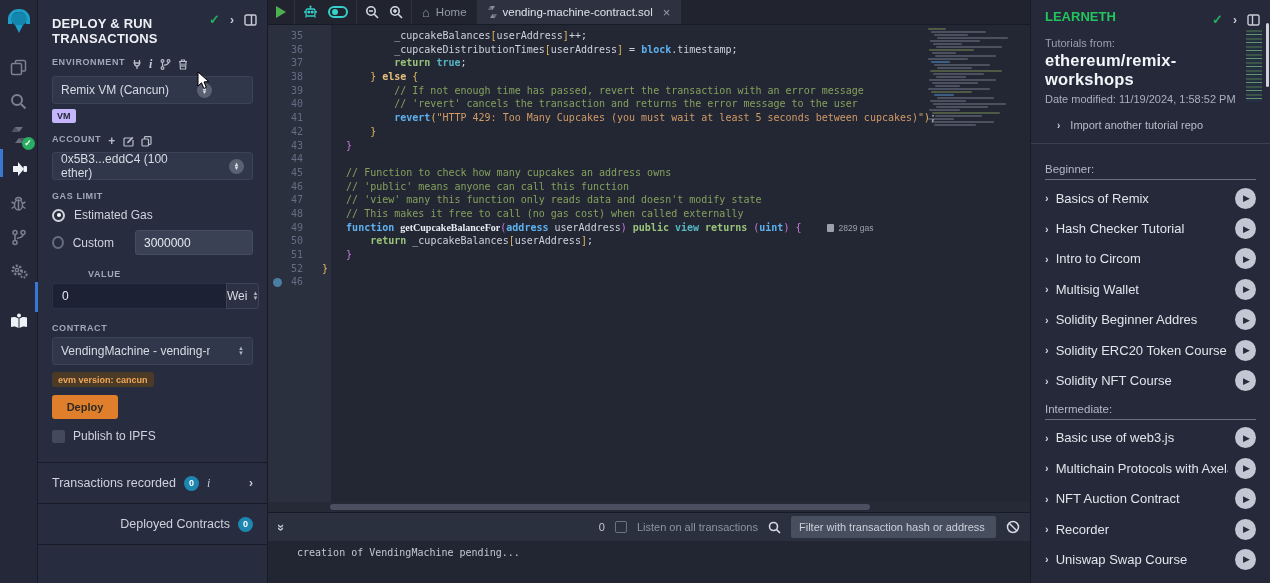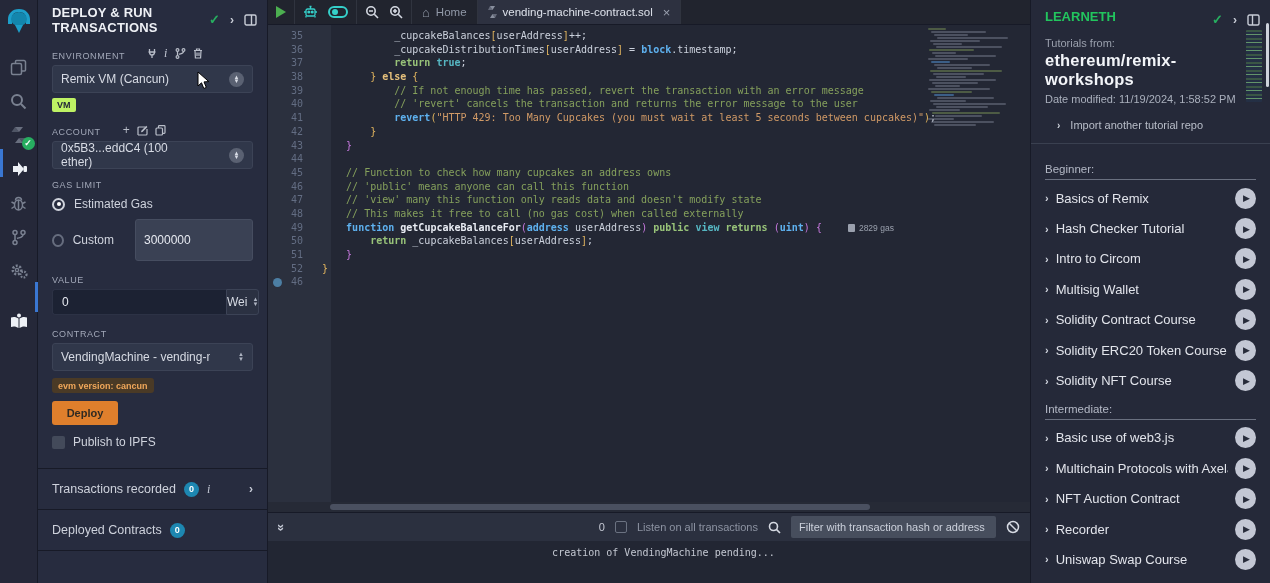--- a/index.html
+++ b/index.html
@@ -13,51 +13,51 @@
   .rail-item.logo { height:42px; color:#1d9ec9; }
   .rail-item.active { color:#eef1f6; }
   .rail-item .badge-check { position:absolute; right:3px; bottom:2px; width:13px; height:13px; border-radius:50%; background:#27ae60; color:#fff; font-size:9px; line-height:13px; text-align:center; font-weight:bold; }
   .active-bar-left { position:absolute; left:0; top:149px; width:3px; height:28px; background:#3a77d2; }
   .active-bar-right { position:absolute; left:35px; top:282px; width:3px; height:30px; background:#3a77d2; }
   .gap8 { height:8px; }
 
   
   .deploy { position:absolute; left:38px; top:0; width:230px; height:583px; background:#272c3f; border-right:1px solid #171a27; }
   .dp-pad { padding:0 14px; }
-  .panel-head { position:relative; padding:5px 14px 0 14px; }
+  .panel-head { position:relative; padding:16px 14px 0 14px; }
   .panel-title { font-size:13px; font-weight:bold; color:#eef0f5; line-height:15px; letter-spacing:.2px; width:150px; }
   .head-icons { position:absolute; right:10px; top:12px; display:flex; gap:10px; align-items:center; }
   .icon-check { color:#27ae60; font-size:13px; font-weight:bold; }
   .icon-chev { color:#c8ccd6; font-size:12px; font-weight:bold; }
   .icon-pin svg { display:block; }
-  .sec-label { margin-top:11px; font-size:9px; letter-spacing:.6px; color:#a2a8b8; font-weight:normal; display:flex; align-items:flex-end; gap:22px; }
+  .sec-label { margin-top:11px; font-size:9px; letter-spacing:.6px; color:#a2a8b8; font-weight:bold; display:flex; align-items:flex-start; gap:7px; }
   .sec-label .mini-icons { display:flex; gap:7px; color:#b9bec9; align-items:center; }
-  .sel { margin-top:4px; height:28px; background:#30374a; border:1px solid #3c4356; border-radius:3px; display:flex; align-items:center; padding:0 8px; font-size:12px; color:#d7dbe4; justify-content:space-between;gap:28px; }
+  .sel { margin-top:4px; height:28px; background:#30374a; border:1px solid #3c4356; border-radius:3px; display:flex; align-items:center; padding:0 8px; font-size:12px; color:#d7dbe4; justify-content:flex-start;gap:28px; }
   .stepper-circle { width:15px; height:15px; border-radius:50%; background:#5a6172; color:#d9dde6; font-size:6px; display:flex; flex-direction:column; align-items:center; justify-content:center; line-height:4px; }
   .updown { color:#aeb4c2; font-size:6px; line-height:5px; text-align:center; }
-  .vm-badge { display:inline-block; margin-top:5px; background:#bef264; color:#232838; font-size:9px; font-weight:bold; padding:2px 5px; border-radius:2px; }
+  .vm-badge { display:inline-block; margin-top:5px; background:#c4b5fd; color:#232838; font-size:9px; font-weight:bold; padding:2px 5px; border-radius:2px; }
   .radio-row { margin-top:7px; display:flex; align-items:center; gap:9px; font-size:12px; color:#cfd3dd; }
   .radio { width:13px; height:13px; border-radius:50%; border:2px solid #cfd3dc; position:relative; }
   .radio.sel-on::after { content:""; position:absolute; left:2.5px; top:2.5px; width:4px; height:4px; border-radius:50%; background:#fff; }
   .radio.off { border-color:#666d7e; }
   .custom-row { margin-top:8px; display:flex; align-items:center; gap:9px; }
-  .gas-input { margin-left:12px; width:118px; height:42px; background:#3a4154; border:1px solid #464d60; border-radius:3px; color:#e6e9f0; font-size:12px; padding:4px 8px; font-family:"Liberation Sans",sans-serif; }
+  .gas-input { margin-left:12px; width:118px; height:25px; background:#3a4154; border:1px solid #464d60; border-radius:3px; color:#e6e9f0; font-size:12px; padding:4px 8px; font-family:"Liberation Sans",sans-serif; }
   .value-row { margin-top:4px; display:flex; height:26px; }
   .value-input { flex:1; background:#1c2233; border:1px solid #2c3245; border-right:none; border-radius:3px 0 0 3px; color:#e6e9f0; font-size:12px; padding:0 9px; }
   .unit-box { width:51px; background:#2b3142; border:1px solid #3c4356; border-radius:0 3px 3px 0; display:flex; align-items:center; justify-content:center; gap:5px; font-size:12px; color:#d7dbe4; }
   .evm-badge { display:inline-block; margin-top:7px; background:#4a3a26; color:#f0a75a; font-size:9px; font-weight:bold; padding:2.5px 6px; border-radius:3px; }
   .deploy-btn { margin-top:8px; width:66px; height:24px; background:#df7f2c; border:none; border-radius:3px; color:#2f2a22; font-size:11px; font-weight:bold; cursor:pointer; }
   .ipfs-row { margin-top:10px; display:flex; align-items:center; gap:8px; font-size:12px; color:#cfd3dd; }
   .checkbox { width:13px; height:13px; background:#434a5a; border-radius:2px; }
   .ataddr-row { margin-top:17px; display:flex; height:24px; }
   .ataddr-btn { width:85px; background:#2e6e93; border:none; border-radius:3px 0 0 3px; color:#17455c; font-size:11px; font-weight:bold; }
   .ataddr-input { flex:1; background:#2e3445; border:1px solid #3c4356; border-left:none; border-radius:0 3px 3px 0; color:#d7dbe4; font-size:9px; padding:0 6px; }
   .ataddr-input::placeholder { color:#8a8f9d; }
   .drawer { margin-top:19px; border-top:1px solid #171a27; }
-  .drawer-row { height:41px; display:flex; align-items:center; gap:8px; padding:0 14px; border-bottom:1px solid #171a27; font-size:12.5px; color:#ced2dc; }
+  .drawer-row { height:41px; display:flex; align-items:center; gap:8px; padding:0 14px; border-bottom:1px solid #171a27; font-size:12.5px; color:#ced2dc;justify-content:flex-end; }
   .count-badge { width:15px; height:15px; border-radius:50%; background:#1d87b1; color:#fff; font-size:9px; font-weight:bold; display:flex; align-items:center; justify-content:center; }
   .info-i { font-family:"Liberation Serif",serif; font-style:italic; color:#c5cad6; font-size:12px; }
   .drawer-chev { margin-left:auto; color:#c5cad6; font-size:12px; font-weight:bold; }
 
   
   .editor { position:absolute; left:268px; top:0; width:762px; height:583px; background:#232734; }
   .tabbar { height:25px; background:#21242e; display:flex; align-items:stretch; border-bottom:1px solid #171a27; }
   .tb-group { display:flex; align-items:center; padding:0 8px; gap:10px; border-right:1px solid #30343f; }
   .run-triangle { width:0; height:0; border-left:10px solid #4caf50; border-top:6px solid transparent; border-bottom:6px solid transparent; }
   .teal { color:#35d0ca; }
@@ -78,39 +78,39 @@
   .code-text { padding-left:5px; }
   .tk-df { color:#ccd2dd; }
   .tk-cm { color:#85a05c; }
   .tk-kb { color:#5eb1ef; font-weight:bold; }
   .tk-kg { color:#98c379; font-weight:bold; }
   .tk-kt { color:#56b6c2; font-weight:bold; }
   .tk-st { color:#d19a66; }
   .tk-gd { color:#e2b55e; }
   .tk-ke { color:#e5c07b; font-weight:bold; }
   .tk-pk { color:#c678dd; }
-  .tk-fn { color:#e8ecf3; font-weight:bold; }
+  .tk-fn { color:#e8ecf3; font-weight:bold;font-family:Liberation Serif, serif; }
   .gas-note { margin-left:26px; color:#9aa0ad; font-size:8.5px; font-family:"Liberation Sans",sans-serif; }
   .gas-note::before { content:""; display:inline-block; width:7px; height:8px; background:#9aa0ad; border-radius:1px; margin-right:4px; vertical-align:-1px; }
   .minimap { position:absolute; right:22px; top:3px; width:84px; height:108px; opacity:.85; }
   .mm-line { height:2px; margin-bottom:1px; border-radius:1px; }
   .hscroll { position:absolute; left:0; bottom:0; width:100%; height:10px; background:#262a36; }
   .hscroll-thumb { position:absolute; left:62px; top:2px; width:540px; height:6px; background:#4a5060; border-radius:3px; }
 
   
   .terminal { position:absolute; left:0; top:512px; width:762px; height:71px; background:#222633; border-top:1px solid #171a27; }
   .term-bar { height:28px; background:#2b303f; display:flex; align-items:center; padding:0 10px; gap:10px; }
   .term-collapse { color:#c5cad6; font-size:13px; font-weight:bold; transform:rotate(90deg); }
   .term-right { margin-left:auto; display:flex; align-items:center; gap:10px; }
   .term-count { color:#c5c9d4; font-size:11px; }
   .term-chk { width:12px; height:12px; border:1px solid #6b7281; border-radius:2px; }
   .term-listen { color:#8d93a2; font-size:11px; }
   .term-filter { width:205px; height:22px; background:#474e5d; border:none; border-radius:2px; color:#d6dae2; font-size:11px; padding:0 8px; }
   .term-filter::placeholder { color:#ccd1dc; }
-  .term-body { position:relative; height:43px; font-family:"DejaVu Sans Mono",monospace; font-size:10px; color:#c3c7d1; padding:6px 0 0 29px; overflow:hidden;text-align:center; }
+  .term-body { position:relative; height:43px; font-family:"DejaVu Sans Mono",monospace; font-size:10px; color:#c3c7d1; padding:6px 0 0 29px; overflow:hidden; }
 
   
   .learneth { position:absolute; left:1030px; top:0; width:240px; height:583px; background:#252939; border-left:1px solid #171a27; }
   .ln-head { position:relative; padding:9px 14px 0 14px; }
   .ln-title { font-size:13px; font-weight:bold; color:#22c55e; }
   .ln-sub { padding:0 14px; }
   .ln-from { margin-top:13px; font-size:11px; color:#9aa0ad; }
   .ln-repo { margin-top:2px; font-size:16.5px; font-weight:bold; color:#f2f4f8; letter-spacing:.2px; }
   .ln-date { margin-top:4px; font-size:11px; color:#aab0bd; }
   .ln-import { margin-top:14px; padding:0 14px 12px 26px; font-size:11px; color:#b9bec9; border-bottom:1px solid #3a4050; display:flex; gap:10px; align-items:center; }
@@ -284,21 +284,21 @@
       <div class="radio-row">
         <span class="radio sel-on"></span>
         <span>Estimated Gas</span>
       </div>
       <div class="custom-row">
         <span class="radio off"></span>
         <span style="font-size:12px;color:#cfd3dd;">Custom</span>
         <input class="gas-input" value="3000000" style="">
       </div>
 
-      <div class="sec-label" style="margin-top:14px;">VALUE</div>
+      <div class="sec-label" style="margin-top:14px;margin-left:36px;">VALUE</div>
       <div class="value-row">
         <input class="value-input" value="0" style="">
         <div class="unit-box">
           <span>Wei</span>
           <span class="updown">▲<br>▼</span>
         </div>
       </div>
 
       <div class="sec-label" style="margin-top:14px;">CONTRACT</div>
       <div class="sel">
@@ -510,21 +510,21 @@
           <span class="tut-label">Intro to Circom</span>
           <span class="tut-play">▶</span>
         </div>
         <div class="tut-row">
           <span class="tut-chev">›</span>
           <span class="tut-label">Multisig Wallet</span>
           <span class="tut-play">▶</span>
         </div>
         <div class="tut-row">
           <span class="tut-chev">›</span>
-          <span class="tut-label">Solidity Contract Course</span>
+          <span class="tut-label">Solidity Beginner Addres</span>
           <span class="tut-play">▶</span>
         </div>
         <div class="tut-row">
           <span class="tut-chev">›</span>
           <span class="tut-label">Solidity ERC20 Token Course</span>
           <span class="tut-play">▶</span>
         </div>
         <div class="tut-row">
           <span class="tut-chev">›</span>
           <span class="tut-label">Solidity NFT Course</span>

